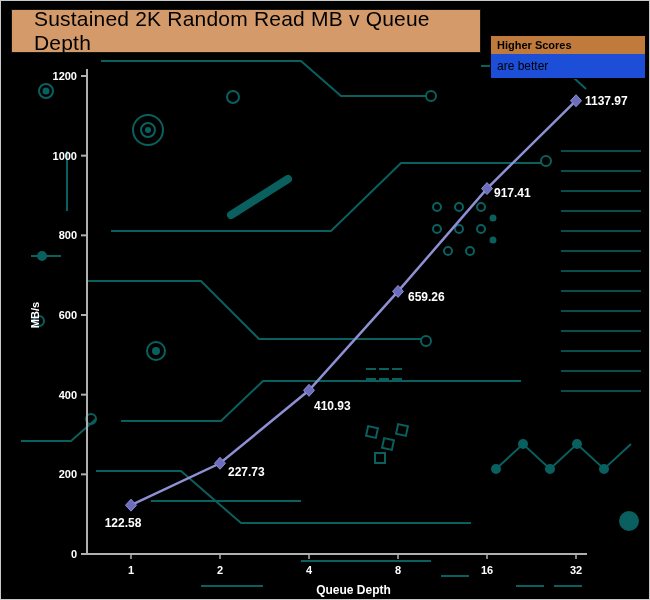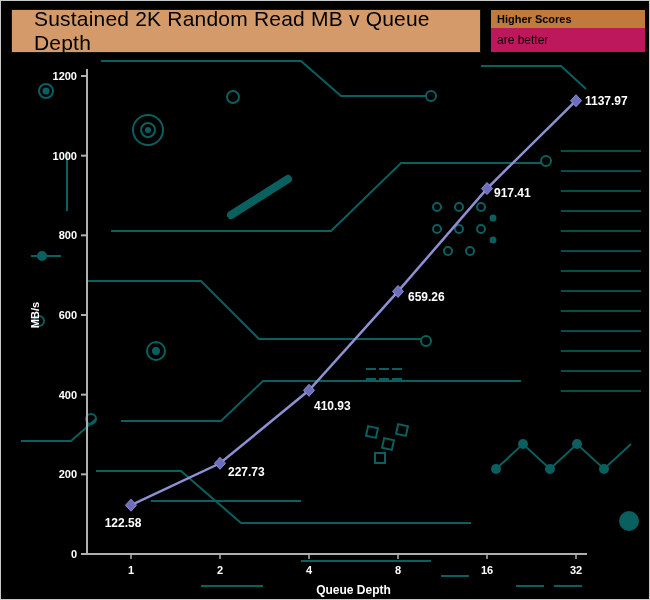--- a/index.html
+++ b/index.html
@@ -141,17 +141,17 @@
       <text x="493" y="195.56501666666668" text-anchor="start" fill="#ffffff" font-size="12" font-weight="bold">917.41</text>
       <path d="M 575 93.70861666666667 L 580.5 99.70861666666667 L 575 105.70861666666667 L 569.5 99.70861666666667 Z" fill="#6d6dbd" stroke="#8f8fd4" stroke-width="1"></path>
       <text x="584" y="103.70861666666667" text-anchor="start" fill="#ffffff" font-size="12" font-weight="bold">1137.97</text>
     </svg>
 
   <div class="title-box" style="background: rgb(212, 154, 106);">
     <span>Sustained 2K Random Read MB v Queue Depth</span>
   </div>
 
   <div class="note-box">
-    <div class="note-header" style="background: rgb(192, 122, 60);">Higher Scores</div>
-    <div class="note-body" style="background: #be185d;">are better</div>
+    <div class="note-header" style="background: rgb(192, 122, 60); margin-top: 26px;">Higher Scores</div>
+    <div class="note-body" style="background: #1d4ed8;">are better</div>
   </div>
 
 </div>
 
 </body></html>

